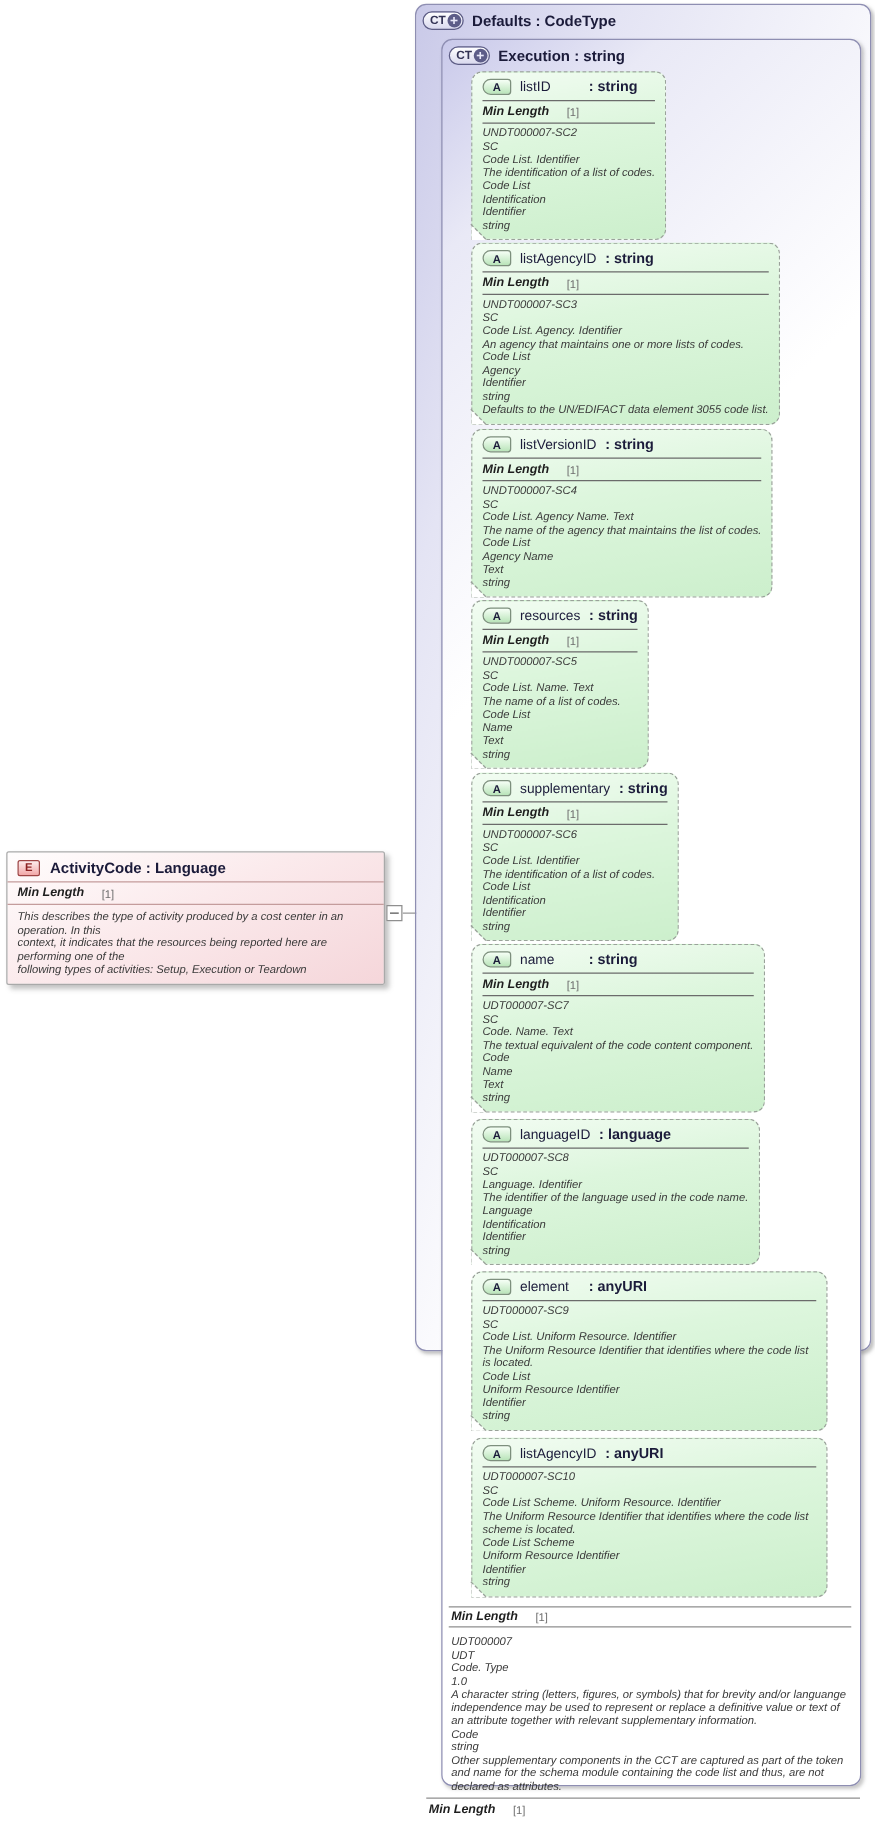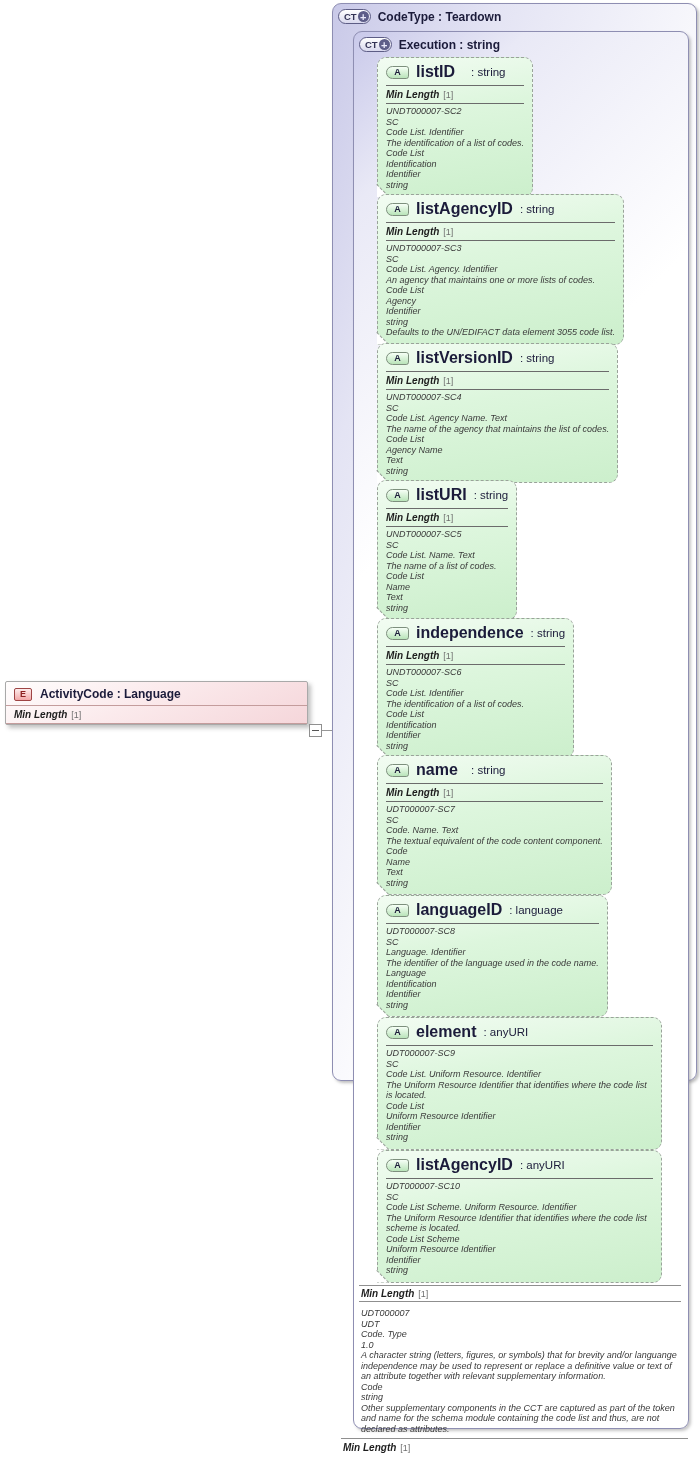--- a/index.html
+++ b/index.html
@@ -18,21 +18,21 @@
   .elem-box { position:absolute; left:5px; top:681px; width:303px;
               border:1px solid #a9a9a9; border-radius:2px;
               background:linear-gradient(155deg, #fffdfd 0%, #fbeaec 45%, #f5d6da 100%);
               box-shadow:3px 3px 4px rgba(120,120,120,.45); }
   .elem-header { display:flex; align-items:center; gap:8px; padding:5px 8px 4px 8px;
                  border-bottom:1px solid #c49c9c; }
   .e-icon { width:18px; height:13px; display:inline-flex; align-items:center; justify-content:center;
             border:1px solid #9e4444; border-radius:2px; color:#8c2222;
             background:linear-gradient(#fdecec, #f2a8a8); font-size:9px; font-weight:bold; }
   .elem-title { font-size:12px; font-weight:bold; color:#1b1b3a; white-space:nowrap; }
-  .facet-row { display:flex; align-items:flex-end; gap:4px; padding:3px 8px; font-size:10px; }
+  .facet-row { display:flex; align-items:flex-end; gap:14px; padding:3px 8px; font-size:10px; }
   .facet-name { font-style:italic; font-weight:bold; color:#1e1e1e; }
   .facet-val { color:#6e6e6e; font-size:9px; }
   .elem-box .facet-row { border-bottom:1px solid #c49c9c; }
   .desc, .doc { font-size:9px; line-height:10.5px; font-style:italic; color:#3a3a3a; white-space:pre-line; }
   .elem-desc { padding:4px 8px 6px 8px; }
 
   
   .outer-box { position:absolute; left:332px; top:3px; width:365px; height:1078px;
                border:1px solid #8e8eb2; border-radius:9px;
                background:linear-gradient(110deg, #c9c9e8 0%, #e4e4f4 22%, #ffffff 60%);
@@ -55,22 +55,22 @@
 
   
   .attr-box { position:absolute; left:23px; max-width:285px;
               border:1px dashed #9aa29a; border-radius:9px 9px 9px 0;
               background:linear-gradient(170deg, #f2fcf2 0%, #ddf6dd 40%, #ccefcc 100%);
               padding:5px 8px 6px 8px; }
   .attr-header { display:flex; align-items:center; gap:7px; white-space:nowrap; margin-bottom:4px; }
   .a-icon { flex:0 0 auto; width:23px; height:13px; display:inline-flex; align-items:center; justify-content:center;
             border:1px solid #7d8f7d; border-radius:7px 3px 3px 7px; color:#1b1b3a;
             background:linear-gradient(#f6fff6, #b9e4b9); font-size:9px; font-weight:bold; }
-  .attr-name { font-size:16px; font-weight:bold; color:#1b1b3a; display:inline-block; min-width:48px; }
-  .attr-type { font-size:11.5px; font-weight:normal; color:#1b1b3a; }
+  .attr-name { font-size:11px; font-weight:normal; color:#1b1b3a; display:inline-block; min-width:48px; }
+  .attr-type { font-size:11.5px; font-weight:bold; color:#1b1b3a; }
   .sep { border:none; border-top:1px solid #6b6b6b; margin:2px 0; }
   .attr-box .facet-row { padding:1px 0; }
   .attr-doc { margin-top:0; }
   .ear { position:absolute; left:-1px; bottom:-1px; width:12px; height:12px; background:#ffffff;
          clip-path:polygon(0 0, 0 100%, 100% 100%); }
   .ear-line { position:absolute; left:-1px; bottom:11px; width:17px; height:0;
               border-top:1px dashed #9aa29a; transform:rotate(45deg); transform-origin:0 0; }
 
   
   .inner-facet { position:absolute; left:5px; right:7px; top:1253px; }
@@ -87,20 +87,23 @@
 
   <div class="elem-box">
     <div class="elem-header">
       <span class="e-icon">E</span>
       <span class="elem-title">ActivityCode : Language</span>
     </div>
     <div class="facet-row">
       <span class="facet-name">Min Length</span>
       <span class="facet-val">[1]</span>
     </div>
+    <div class="desc elem-desc">This describes the type of activity produced by a cost center in an operation. In this
+context, it indicates that the resources being reported here are performing one of the
+following types of activities: Setup, Execution or Teardown</div>
   </div>
 
   <div class="handle"></div>
   <div class="hline" style="left:322px; top:730px; width:43px;"></div>
   <div class="vline" style="left:364px; top:120px; height:1094px;"></div>
   <div class="hline" style="left:364px; top:120px; width:12px;"></div>
   <div class="hline" style="left:364px; top:262px; width:12px;"></div>
   <div class="hline" style="left:364px; top:405px; width:12px;"></div>
   <div class="hline" style="left:364px; top:542px; width:12px;"></div>
   <div class="hline" style="left:364px; top:680px; width:12px;"></div>
@@ -108,21 +111,21 @@
   <div class="hline" style="left:364px; top:950px; width:12px;"></div>
   <div class="hline" style="left:364px; top:1077px; width:12px;"></div>
   <div class="hline" style="left:364px; top:1213px; width:12px;"></div>
 
   <div class="outer-box">
     <div class="ct-header">
       <span class="ct-icon">
         <span class="ct-txt">CT</span>
         <span class="plus">+</span>
       </span>
-      <span class="ct-title">CodeType : Teardown</span>
+      <span class="ct-title">Defaults : CodeType</span>
     </div>
 
     <div class="inner-box">
       <div class="ct-header">
         <span class="ct-icon">
           <span class="ct-txt">CT</span>
           <span class="plus">+</span>
         </span>
         <span class="ct-title">Execution : string</span>
       </div>
@@ -196,21 +199,21 @@
 Agency Name
 Text
 string</div>
         <span class="ear"></span>
           <span class="ear-line"></span>
       </div>
 
       <div class="attr-box" style="top:448px;">
         <div class="attr-header">
           <span class="a-icon">A</span>
-          <span class="attr-name">listURI</span>
+          <span class="attr-name">resources</span>
           <span class="attr-type">: string</span>
         </div>
         <hr class="sep">
         <div class="facet-row">
           <span class="facet-name">Min Length</span>
           <span class="facet-val">[1]</span>
         </div>
         <hr class="sep">
         <div class="doc attr-doc">UNDT000007-SC5
 SC
@@ -220,21 +223,21 @@
 Name
 Text
 string</div>
         <span class="ear"></span>
           <span class="ear-line"></span>
       </div>
 
       <div class="attr-box" style="top:586px;">
         <div class="attr-header">
           <span class="a-icon">A</span>
-          <span class="attr-name">independence</span>
+          <span class="attr-name">supplementary</span>
           <span class="attr-type">: string</span>
         </div>
         <hr class="sep">
         <div class="facet-row">
           <span class="facet-name">Min Length</span>
           <span class="facet-val">[1]</span>
         </div>
         <hr class="sep">
         <div class="doc attr-doc">UNDT000007-SC6
 SC

